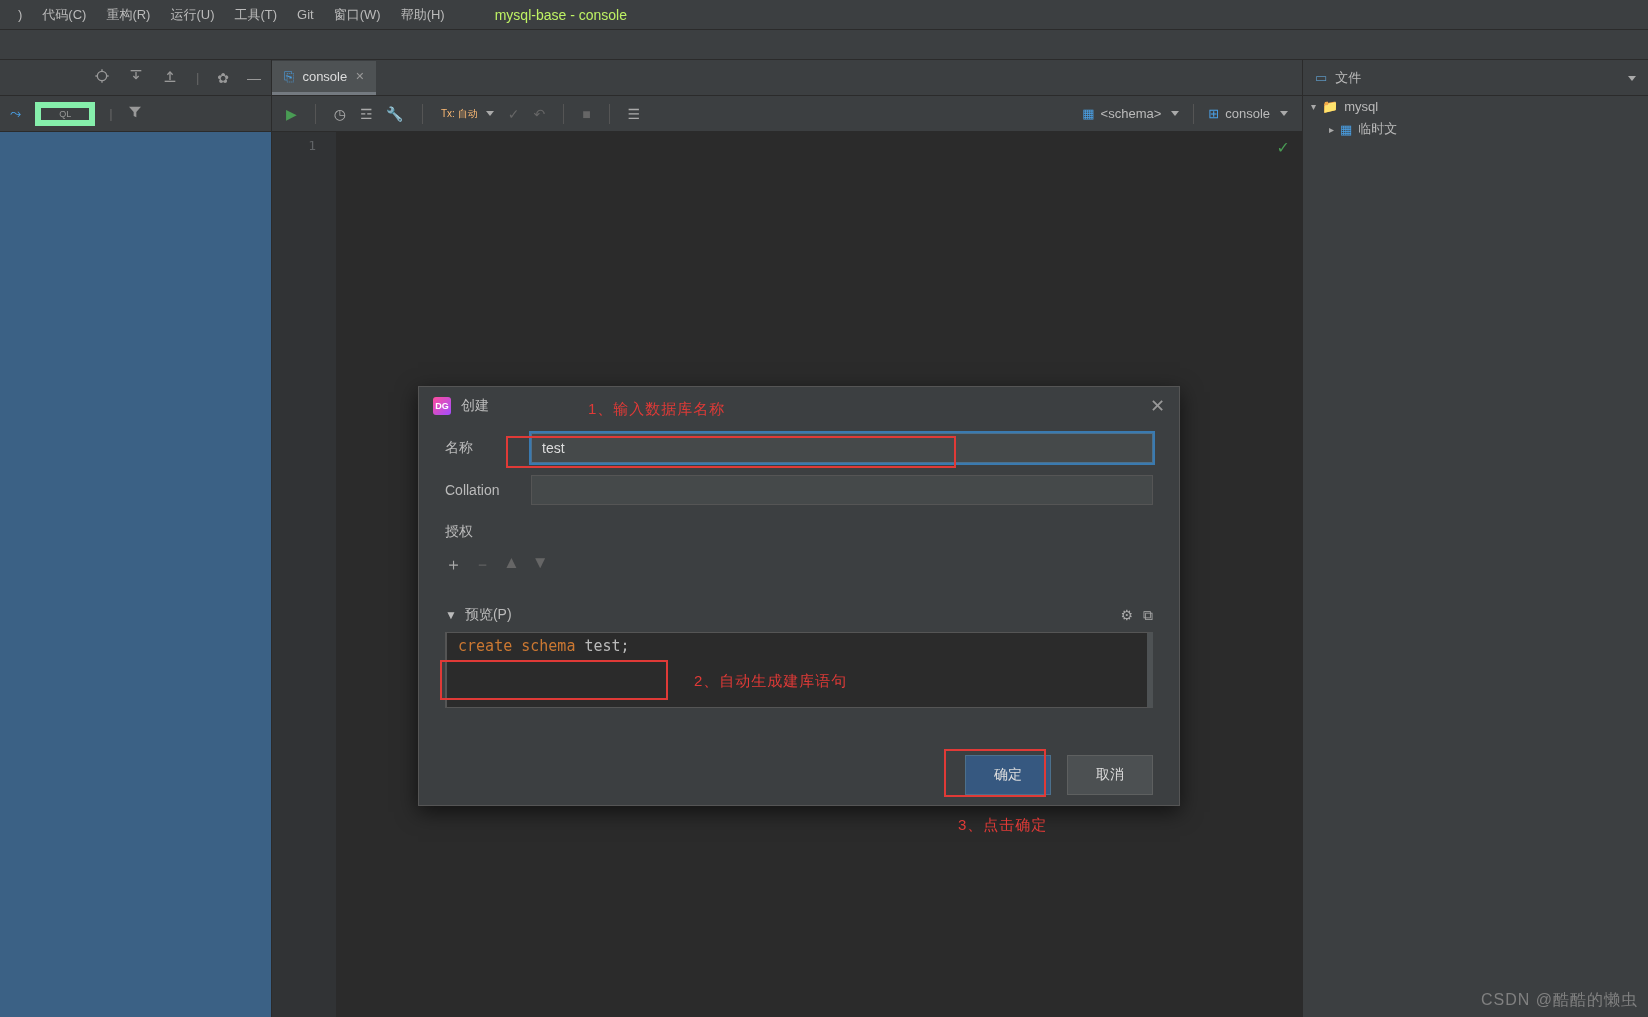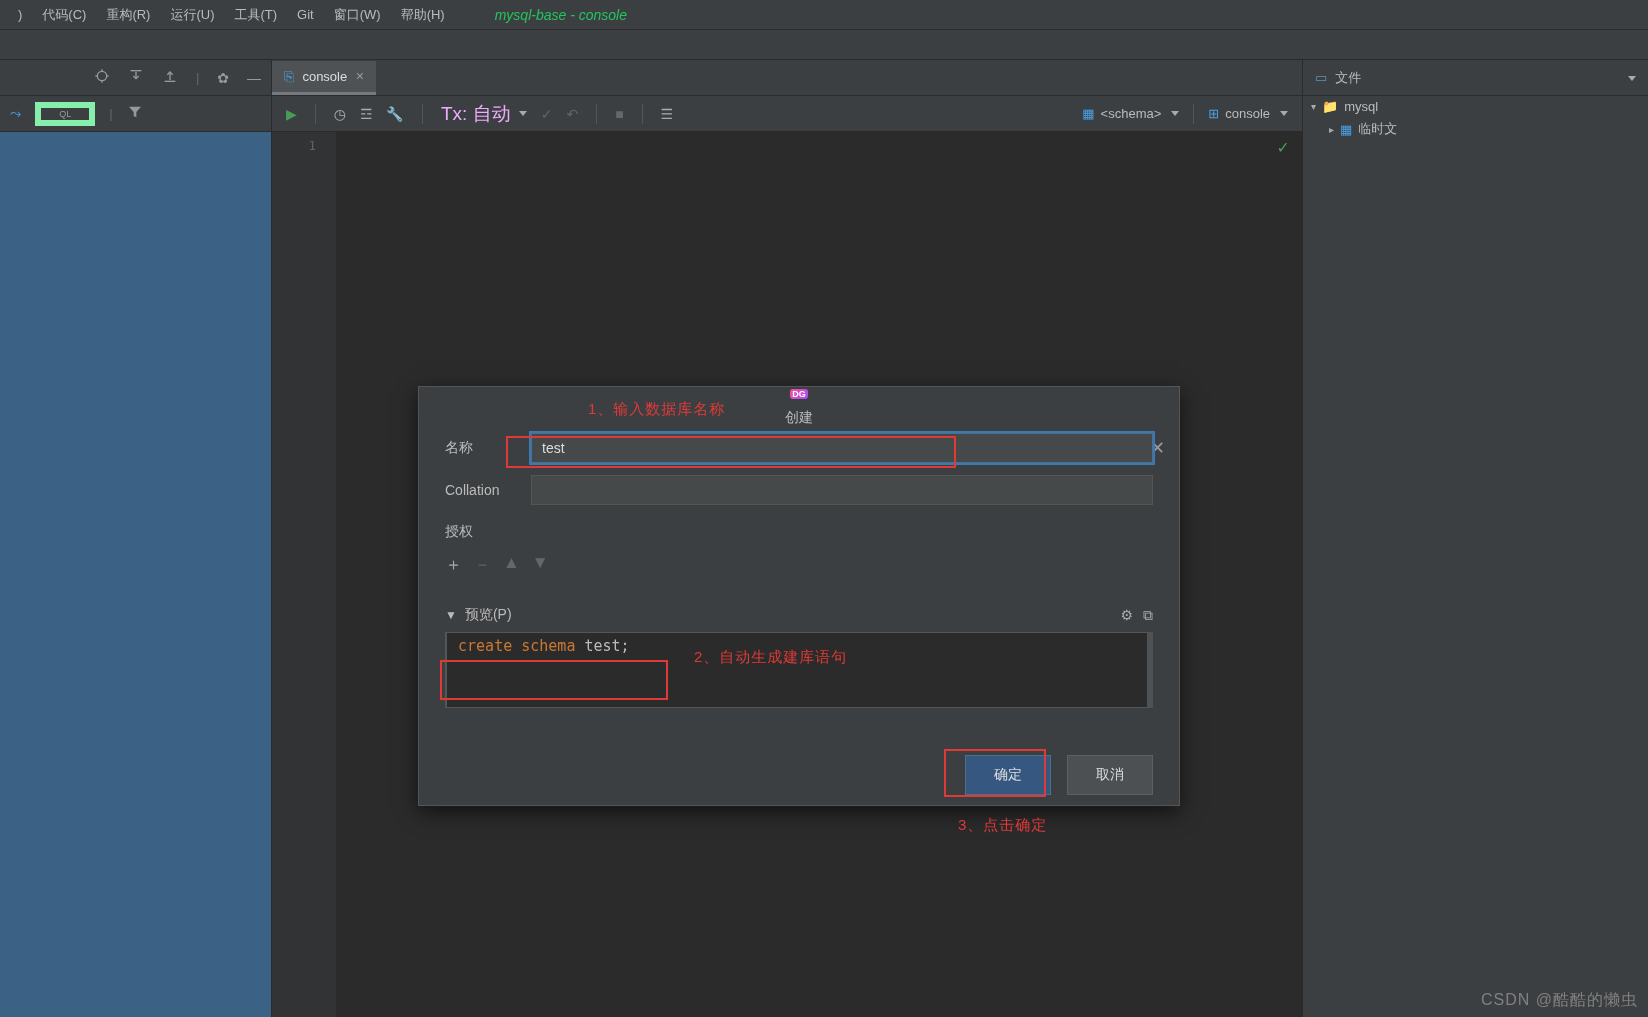--- a/index.html
+++ b/index.html
@@ -22,23 +22,22 @@
       border-bottom: 1px solid #2b2b2b;
     }
     .menu-bar .mitem {
       padding: 4px 10px;
       font-size: 13px;
       color: #bbbbbb;
       cursor: pointer;
     }
     .menu-bar .title {
       margin-left: 40px;
-      color: #22c55e;
+      color: #bef264;
       font-size: 14px;
-      font-style: italic;
     }
     .breadcrumb-bar {
       height: 30px;
       background: #3c3f41;
       border-bottom: 1px solid #2b2b2b;
     }
     .main-row {
       display: flex;
       height: calc(100% - 60px);
     }
@@ -97,21 +96,21 @@
       height: 36px;
       background: #3c3f41;
       display: flex;
       align-items: center;
       padding: 0 14px;
       gap: 14px;
       border-bottom: 1px solid #2b2b2b;
     }
     .icon-btn { color: #aaa; font-size: 14px; cursor: pointer; }
     .run-icon { color: #499c54; }
-    .tx-label { color: #f0abfc; font-size: 19px; display: flex; align-items: center; gap: 4px;}
+    .tx-label { color: #fdba74; font-size: 10px; display: flex; align-items: center; gap: 4px;}
     .sep { width: 1px; height: 20px; background: #555; margin: 0 4px; }
     .editor-toolbar-right {
       margin-left: auto;
       display: flex;
       align-items: center;
       gap: 10px;
     }
     .schema-tag, .console-tag {
       display: flex;
       align-items: center;
@@ -176,21 +175,20 @@
       box-shadow: 0 6px 20px rgba(0,0,0,.6);
       display: flex;
       flex-direction: column;
     }
     .dialog-header {
       height: 38px;
       display: flex;
       align-items: center;
       padding: 2px 14px;
       gap: 10px;
-      flex-direction: column;
     }
     .dg-icon {
       width: 18px; height: 18px;
       background: linear-gradient(135deg, #ff4d9c, #a24dff);
       border-radius: 3px;
       display: flex; align-items: center; justify-content: center;
       font-size: 9px; font-weight: bold; color: #fff;
     }
     .dialog-title { font-size: 14px; color: #bbb; }
     .dialog-close { margin-left: auto; font-size: 18px; color: #999; cursor: pointer; }
@@ -267,21 +265,21 @@
     
     .annot-box1 {
       position: absolute; border: 2px solid #e03a37;
       left: 506px; top: 436px; width: 450px; height: 32px; pointer-events: none;
     }
     .annot-text1 { position: absolute; left: 588px; top: 400px; color: #e03a37; font-size: 15px; letter-spacing: 1px;}
     .annot-box2 {
       position: absolute; border: 2px solid #e03a37;
       left: 440px; top: 660px; width: 228px; height: 40px; pointer-events: none;
     }
-    .annot-text2 { position: absolute; left: 694px; top: 648px; color: #e03a37; font-size: 15px; letter-spacing: 1px;}
+    .annot-text2 { position: absolute; left: 694px; top: 672px; color: #e03a37; font-size: 15px; letter-spacing: 1px;}
     .annot-box3 {
       position: absolute; border: 2px solid #e03a37;
       left: 944px; top: 749px; width: 102px; height: 48px; pointer-events: none;
     }
     .annot-text3 { position: absolute; left: 958px; top: 816px; color: #e03a37; font-size: 15px; letter-spacing: 1px;}
     .watermark {
       position: absolute; right: 10px; bottom: 6px; color: #808080; font-size: 16px; letter-spacing: 1px;
     }
     .triangle-down::after { content: ""; display: inline-block; border-left: 4px solid transparent; border-right: 4px solid transparent; border-top: 5px solid #aaa; margin-left: 4px; vertical-align: middle;}
     svg.tool-icon { width: 16px; height: 16px; }

